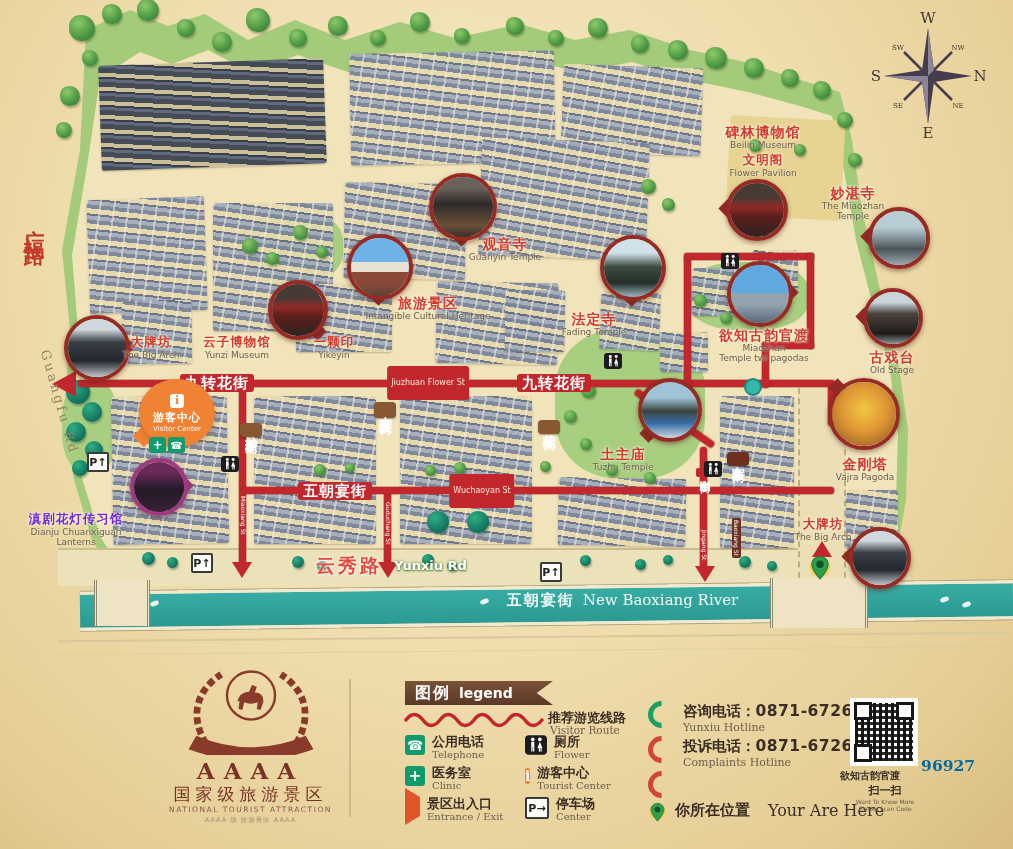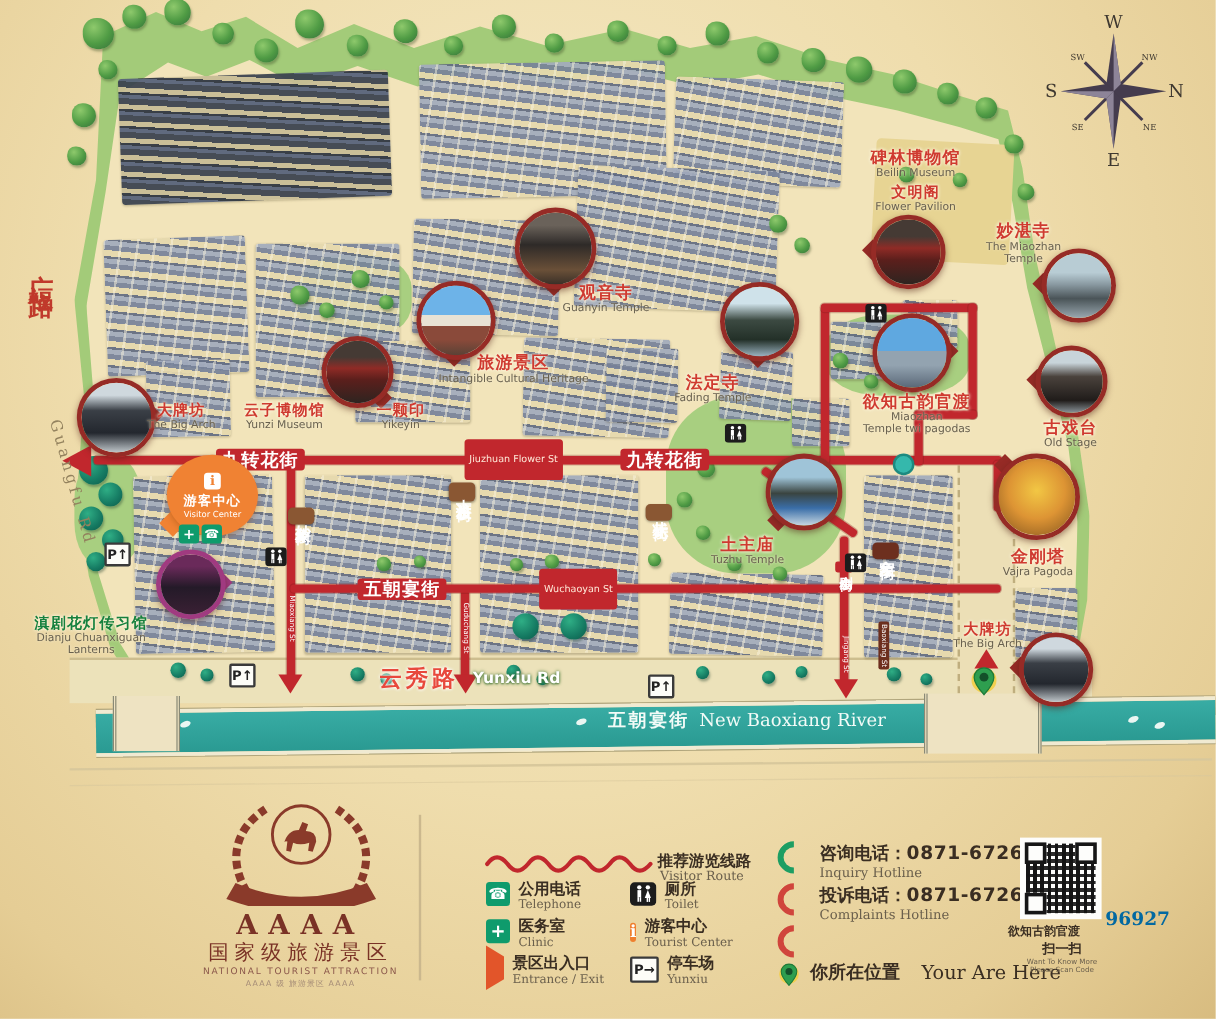--- a/index.html
+++ b/index.html
@@ -59,21 +59,21 @@
   .ph-court{background:linear-gradient(#b8ccd4 30%,#8a9aa2 48%,#4a5458 70%,#9aa8b0)}
   .ph-stage{background:linear-gradient(#c8d4da 20%,#4a423c 42%,#201c1a 80%,#8a949a)}
   .ph-temple-blue{background:linear-gradient(#9fc4d8 28%,#3a4440 52%,#3a6ea8 74%,#c8d8e2)}
   .ph-gold{background:radial-gradient(circle at 50% 42%,#f2c744,#dd9434 48%,#9a6524 85%)}
   .ph-purple{background:linear-gradient(#6a2a5a 20%,#241a28 55%,#3a2034)}
   
   .poi{position:absolute;z-index:30;transform:translateX(-50%);text-align:center;white-space:nowrap}
   .poi-cn{color:#cf3a30;font-size:14px;font-weight:bold;letter-spacing:1px;line-height:16px;text-shadow:0 0 3px #fff6e0,0 0 3px #fff6e0}
   .poi.sm .poi-cn{font-size:12.5px}
   .poi-en{color:#68604e;font-size:9px;line-height:10px;text-shadow:0 0 2px #f5ecd0}
-  .poi.pink .poi-cn{color:#15803d}
+  .poi.pink .poi-cn{color:#6d28d9}
   
   .mic{position:absolute;z-index:35}
   .ic-park{width:18px;height:16px;background:#fdfdf8;border:2px solid #3a3a3a;border-radius:2px;font-size:11px;font-weight:bold;color:#222;display:flex;align-items:center;justify-content:center;line-height:1}
   .ic-green{width:17px;height:16px;background:#0f9b6c;border-radius:3px;color:#fff;display:flex;align-items:center;justify-content:center;font-size:12px;font-weight:900}
   .dot-teal{width:14px;height:14px;border-radius:50%;background:#35b8ac;border:2px solid #1d8a80}
   
   .vc{position:absolute;z-index:25;width:76px;height:68px;background:#f08233;border-radius:50%;display:flex;flex-direction:column;align-items:center;justify-content:center;color:#fff;box-shadow:0 2px 5px rgba(150,80,20,.45)}
   .vc-i{width:14px;height:14px;background:#fff;border-radius:3px;color:#f08233;font-weight:bold;font-size:11px;line-height:14px;text-align:center;font-family:"DejaVu Serif",serif}
   .vc-cn{font-size:11px;font-weight:bold;margin-top:2px;letter-spacing:1px}
   .vc-en{font-size:7px}
@@ -511,20 +511,24 @@
       <circle cx="75" cy="38" r="25" fill="none" stroke="#8a3a2a" stroke-width="2.5"></circle>
       <path d="M60 46 q3 -12 13 -12 l3 -7 5 2 -2 6 q9 0 9 9 l-3 9 -4 -1 1 -7 q-8 3 -14 0 l-2 8 -4 -1 1 -8 q-3 -1 -3 2 z" fill="#8a3a2a"></path>
       <path d="M18 80 Q75 104 132 80 L140 94 Q75 118 10 94 Z" fill="#8a3a2a"></path>
     </svg>
     <div class="logo-stars">AAAA</div>
     <div class="logo-cn">国家级旅游景区</div>
     <div class="logo-en">NATIONAL TOURIST ATTRACTION</div>
     <div class="logo-sub">AAAA 级 旅游景区 AAAA</div>
   </div>
 
+  <div id="legend-banner">
+    <span class="t1">图例</span>
+    <span class="t2">legend</span>
+  </div>
   <svg class="abs" style="left:404px;top:56px" width="142" height="18" viewBox="0 0 142 18">
     <path d="M2 9 q8 -11 17 0 q8 11 17 0 q8 -11 17 0 q8 11 17 0 q8 -11 17 0 q8 11 17 0 q8 -11 17 0 q8 11 17 0" stroke="#c1272d" stroke-width="3.5" fill="none" stroke-linecap="round"></path>
   </svg>
   <div class="leg-route-cn">推荐游览线路</div>
   <div class="leg-route-en">Visitor Route</div>
   <div id="legend-items">
       <div class="leg-item" style="left: 405px; top: 80px;">
         <span>
           <span class="ic-green" style="width:20px;height:20px;font-size:13px">☎</span>
         </span>
@@ -540,21 +544,21 @@
             <rect x="4.8" y="5" width="2.4" height="4.5" fill="#fff"></rect>
             <rect x="4.8" y="9.5" width="1" height="3" fill="#fff"></rect>
             <rect x="6.2" y="9.5" width="1" height="3" fill="#fff"></rect>
             <circle cx="11.5" cy="3.2" r="1.4" fill="#fff"></circle>
             <path d="M11.5 5 l2 5 h-4 z" fill="#fff"></path>
             <rect x="10.7" y="10" width="0.9" height="2.6" fill="#fff"></rect>
             <rect x="12" y="10" width="0.9" height="2.6" fill="#fff"></rect>
           </svg></span>
         <span>
           <div class="leg-cn">厕所</div>
-          <div class="leg-en">Toilet</div>
+          <div class="leg-en">Flower</div>
         </span>
       </div>
       <div class="leg-item" style="left: 405px; top: 111px;">
         <span>
           <span class="ic-green" style="width:20px;height:20px;font-size:15px">+</span>
         </span>
         <span>
           <div class="leg-cn">医务室</div>
           <div class="leg-en">Clinic</div>
         </span>
@@ -572,30 +576,30 @@
           <div class="leg-cn">景区出入口</div>
           <div class="leg-en">Entrance / Exit</div>
         </span>
       </div>
       <div class="leg-item" style="left: 525px; top: 142px;">
         <span>
           <span class="ic-park" style="width:20px;height:18px">P→</span>
         </span>
         <span>
           <div class="leg-cn">停车场</div>
-          <div class="leg-en">Yunxiu</div>
+          <div class="leg-en">Center</div>
         </span>
       </div>
     </div>
   <div id="hotlines">
       <div class="hot-row" style="top: 46px;">
         <span class="hs" style="--c:#1d9e63"></span>
         <span>
           <div><span class="hot-main">咨询电话：</span><span class="hot-num">0871-67262799</span></div>
-          <div class="hot-en">Inquiry Hotline</div>
+          <div class="hot-en">Yunxiu Hotline</div>
         </span>
       </div>
       <div class="hot-row" style="top: 81px;">
         <span class="hs" style="--c:#d0453c"></span>
         <span>
           <div><span class="hot-main">投诉电话：</span><span class="hot-num">0871-67262799</span></div>
           <div class="hot-en">Complaints Hotline<span class="hot-num2" style="float:right;color:#0369a1">96927</span></div>
         </span>
       </div>
       <div class="hot-row" style="top: 116px;">

